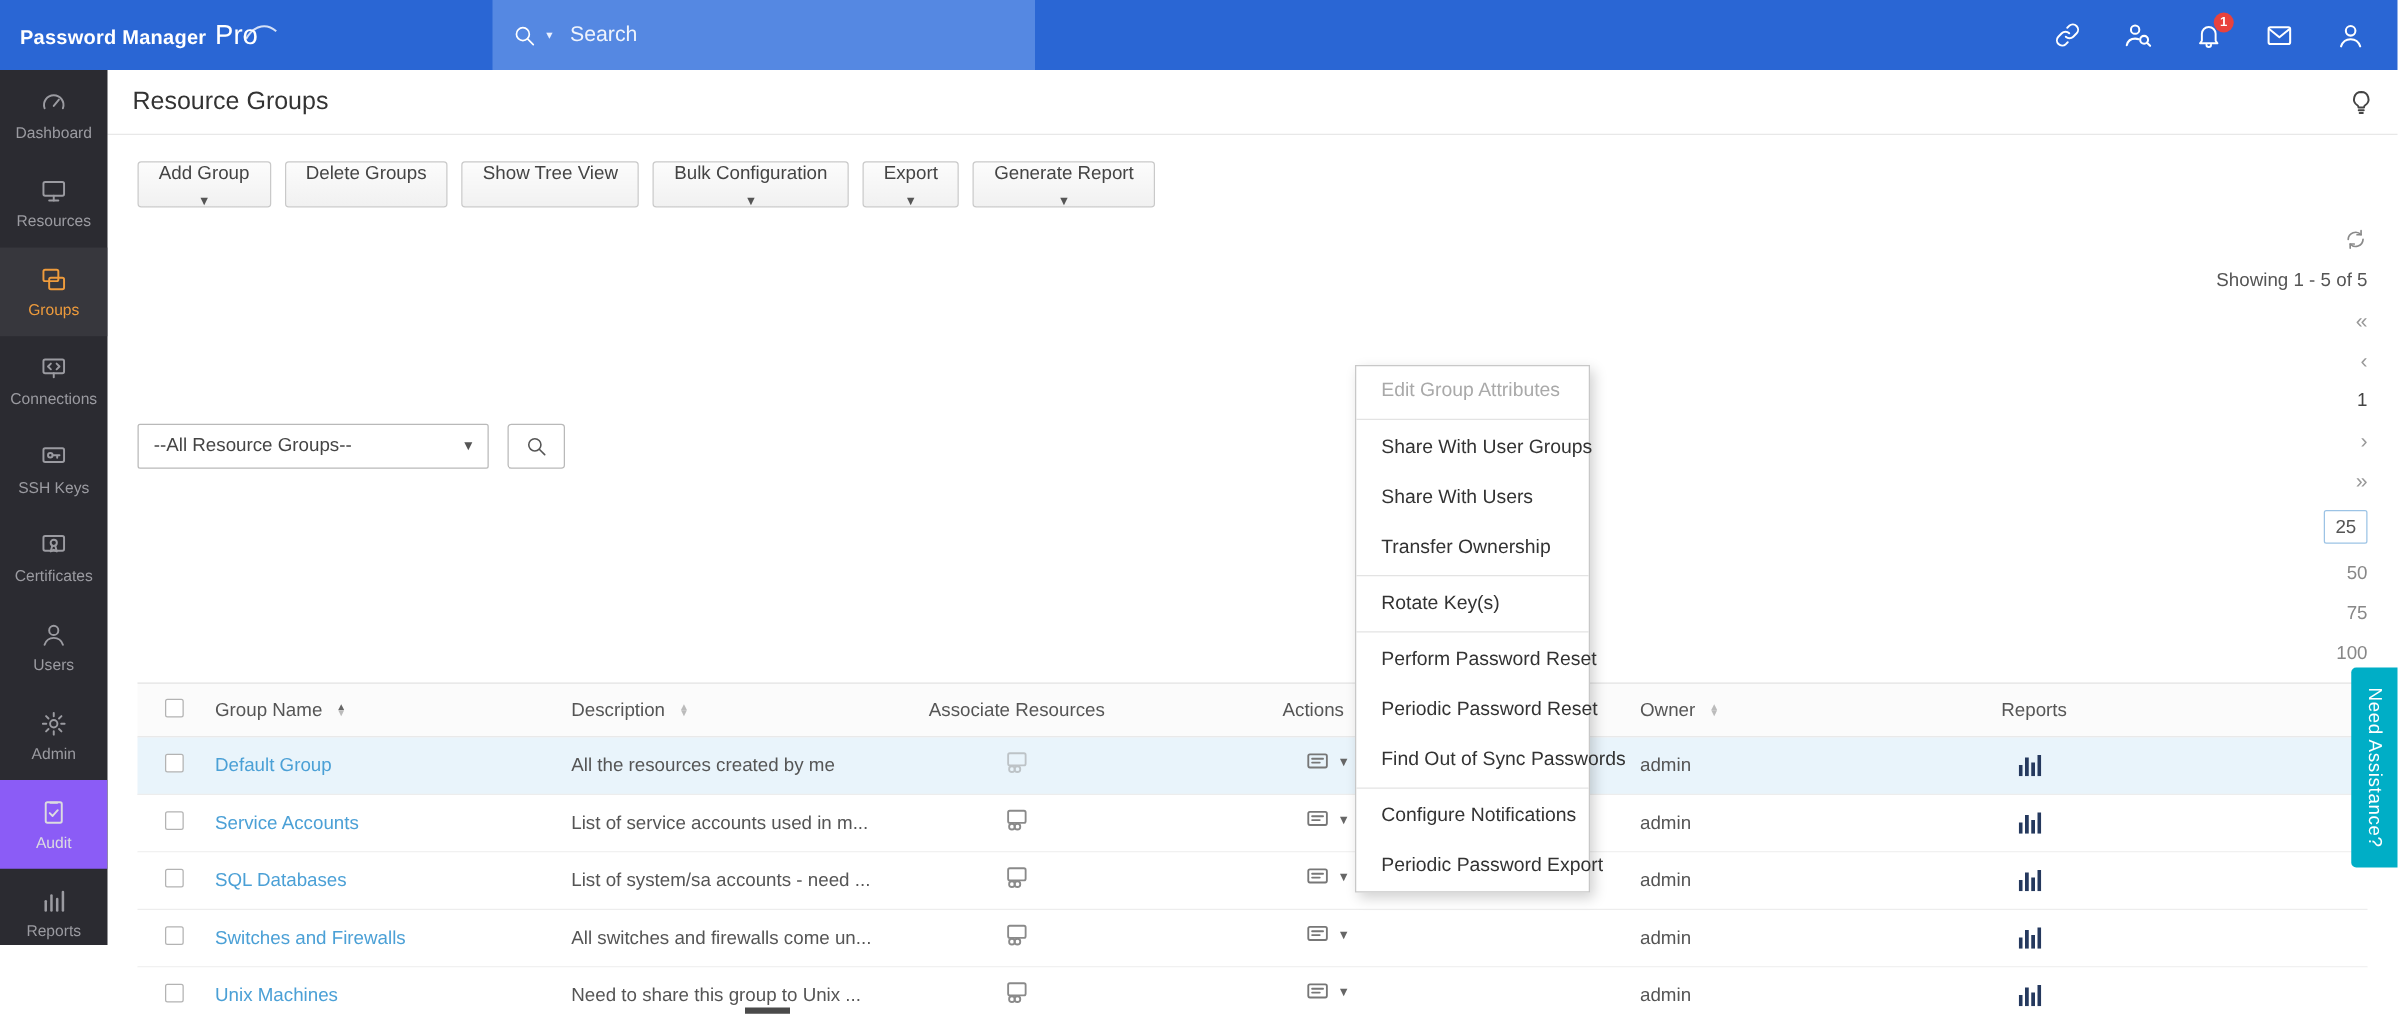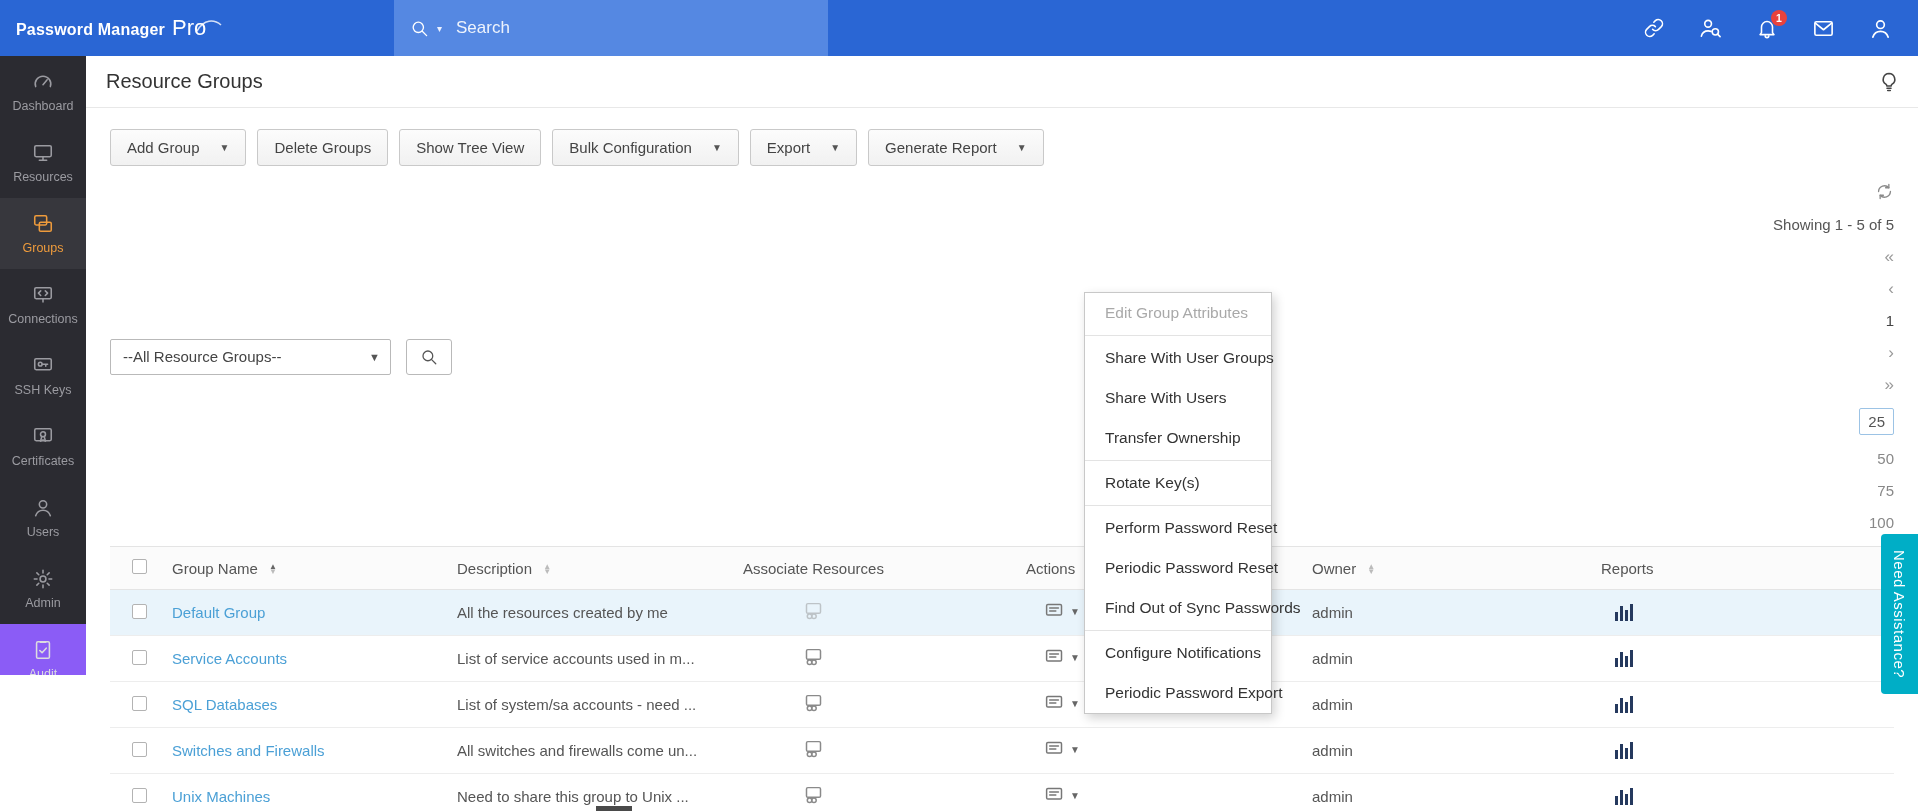--- a/index.html
+++ b/index.html
@@ -21,37 +21,37 @@
   .searchbar input::placeholder { color:rgba(255,255,255,.9); }
   .top-icons { margin-left:auto; display:flex; align-items:center; gap:34px; padding-right:26px; }
   .top-icon { position:relative; cursor:pointer; display:flex; }
   .badge { position:absolute; top:-7px; right:-9px; min-width:16px; height:16px; background:#e8423d;
            border-radius:8px; color:#fff; font-size:10.5px; display:flex; align-items:center;
            justify-content:center; padding:0 4px; font-weight:bold; }
 
   .icon { stroke:currentColor; fill:none; stroke-width:1.7; stroke-linecap:round; stroke-linejoin:round; }
 
   
-  .sidebar { position:fixed; top:56px; left:0; width:86px; height:619px; background:#2b2b31; z-index:40; overflow:hidden; }
+  .sidebar { position:fixed; top:56px; left:0; width:86px; height:700px; background:#2b2b31; z-index:40; overflow:hidden; }
   .side-item { height:71px; display:flex; flex-direction:column; align-items:center;
                justify-content:center; gap:6px; color:#9b9ba1; font-size:12.5px; cursor:pointer; }
   .side-item.active { background:#37373d; color:#ee9b3c; }
   .side-item.highlight { background:#8b5cf6; color:#dcdce0; }
 
   
   .main { position:fixed; left:86px; top:56px; width:1832px; height:755px; background:#fff; }
   .page-head { height:52px; display:flex; align-items:center; padding:0 18px 0 20px;
                border-bottom:1px solid #e8e8e8; }
   .page-title { font-size:20px; font-weight:400; color:#333; }
   .bulb { margin-left:auto; color:#444; cursor:pointer; display:flex; }
 
   .toolbar { display:flex; gap:11px; margin:21px 0 0 24px; }
   .btn { height:37px; padding:0 16px; background:linear-gradient(#fcfcfc,#f1f1f1);
          border:1px solid #c9c9c9; border-radius:3px; font-size:15px; color:#444;
-         display:inline-flex; align-items:center; gap:20px; cursor:pointer; white-space:nowrap; }
+         display:inline-flex; align-items:center; gap:9px; cursor:pointer; white-space:nowrap;flex-direction:column; }
   .btn .caret { font-size:10px; color:#555; }
 
   .filter-row { display:flex; align-items:center; margin:16px 24px 0 24px; }
   .select { width:281px; height:36px; border:1px solid #b9b9b9; border-radius:2px; background:#fff;
             display:flex; align-items:center; justify-content:space-between; padding:0 10px 0 12px;
             font-size:15px; color:#444; cursor:pointer; }
   .select .caret { font-size:11px; color:#555; }
   .search-btn { width:46px; height:36px; margin-left:15px; border:1px solid #b9b9b9; border-radius:3px;
                 background:#fff; display:flex; align-items:center; justify-content:center;
                 color:#555; cursor:pointer; }

